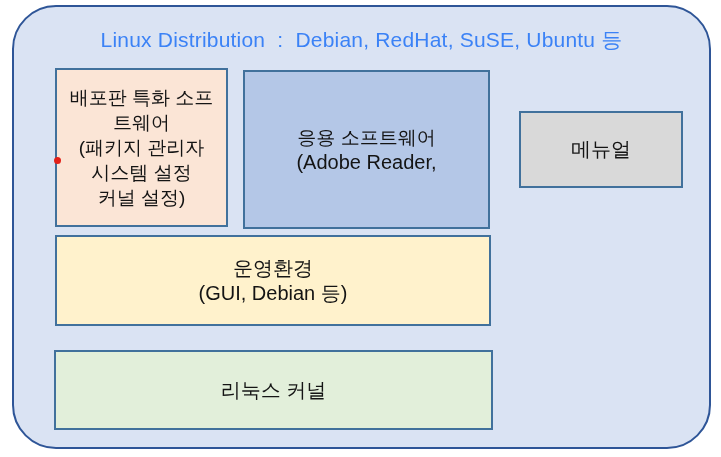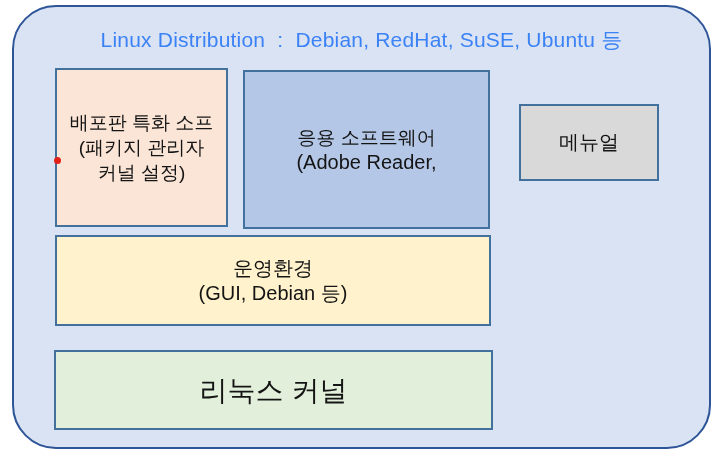--- a/index.html
+++ b/index.html
@@ -41,44 +41,46 @@
     align-items: center;
     justify-content: center;
     text-align: center;
     font-size: 19px;
     line-height: 25px;
     color: #141414;
   }
   .box .sub { font-size: 20px; line-height: 24px; }
   .box-distro   { left: 55px;  top: 68px;  width: 173px; height: 159px; background: #fbe5d6; }
   .box-appsw    { left: 243px; top: 70px;  width: 247px; height: 159px; background: #b4c7e7; }
-  .box-manual   { left: 519px; top: 104px; width: 140px; height: 77px;  background: #d9d9d9; font-size: 20px; }
+  .box-manual   { left: 519px; top: 111px; width: 164px; height: 77px;  background: #d9d9d9; font-size: 20px; }
   .box-support  { left: 519px; top: 227px; width: 164px; height: 76px;  background: #f8cbad; font-size: 20px; }
   .box-opsenv   { left: 55px;  top: 235px; width: 436px; height: 91px; background: #fff2cc; font-size: 20px; }
-  .box-kernel   { left: 54px;  top: 350px; width: 439px; height: 80px;  background: #e2efda; font-size: 28px; }
+  .box-kernel   { left: 54px;  top: 350px; width: 439px; height: 80px;  background: #e2efda; font-size: 20px; }
   .red-dot {
     position: absolute;
     left: 54px; top: 157px;
     width: 7px; height: 7px;
     border-radius: 50%;
     background: #e32119;
   }
 </style>
 </head>
 <body>
 
 <div class="canvas">
 
   <div class="container"></div>
 
   <div class="title">Linux Distribution  :  Debian, RedHat, SuSE, Ubuntu 등</div>
 
   <div class="box box-distro">
     <div>배포판 특화 소프</div>
+    <div>트웨어</div>
     <div>(패키지 관리자</div>
+    <div>시스템 설정</div>
     <div>커널 설정)</div>
   </div>
 
   <div class="box box-appsw">
     <div>응용 소프트웨어</div>
     <div class="sub">(Adobe Reader,</div>
   </div>
 
   <div class="box box-manual">
     <div>메뉴얼</div>

